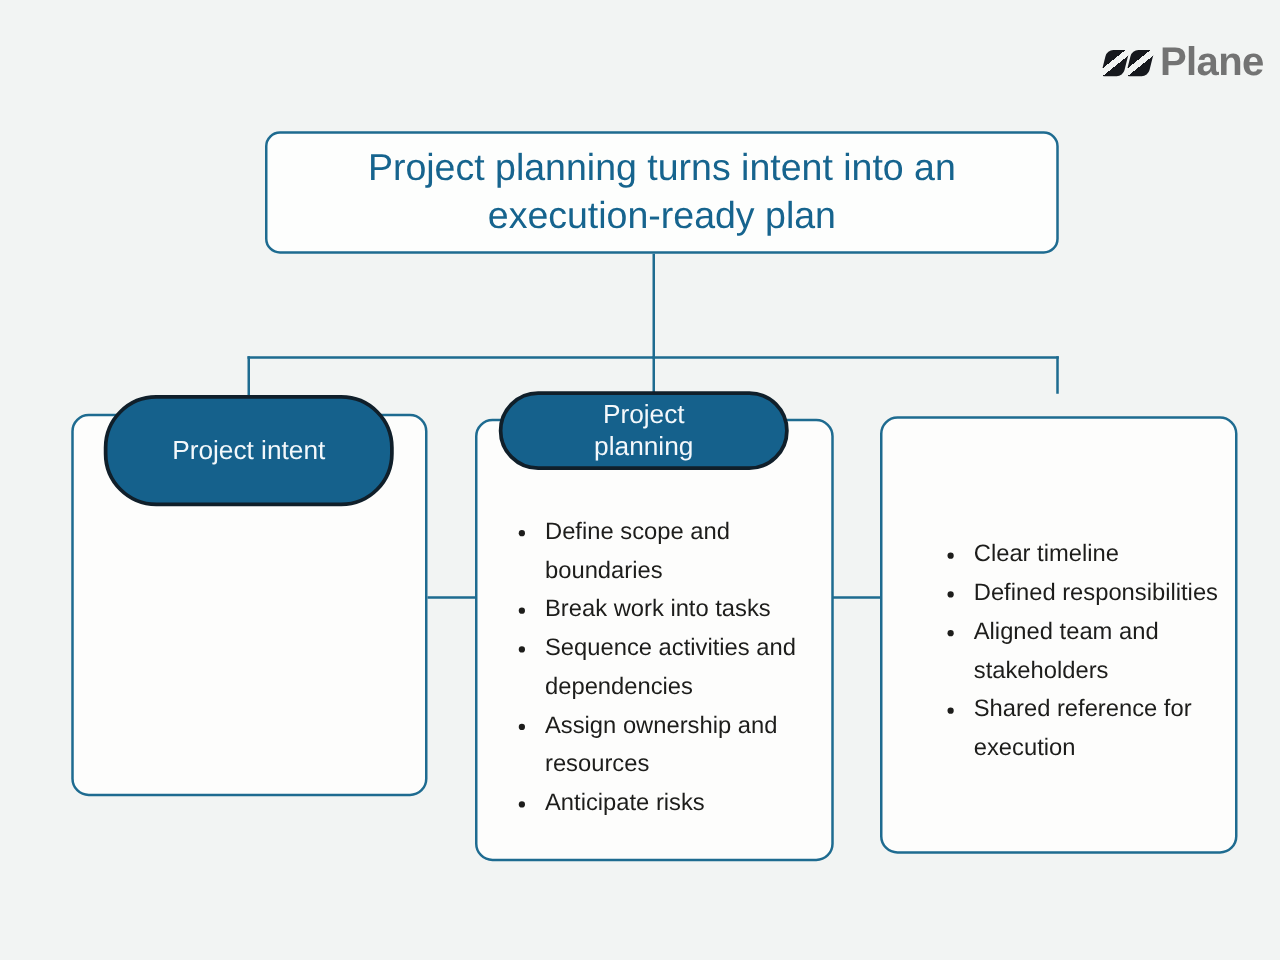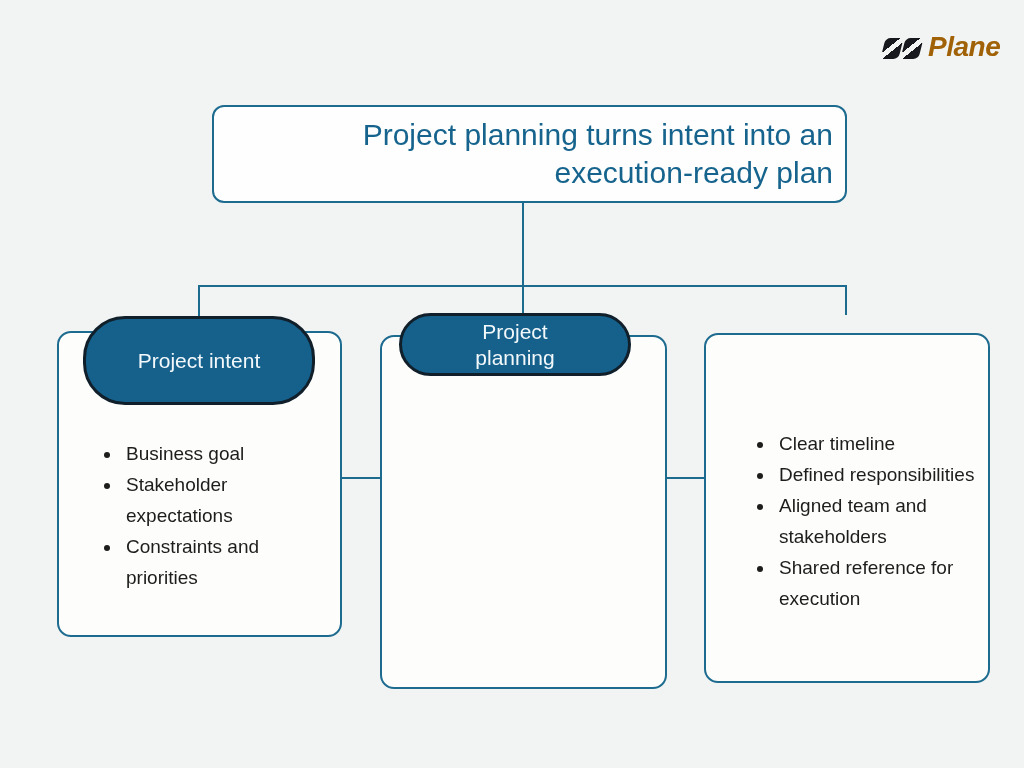--- a/index.html
+++ b/index.html
@@ -32,42 +32,41 @@
   }
   .logo-glyph {
     width: 18px;
     height: 21px;
     border-radius: 5px 3px 5px 3px;
     transform: skewX(-14deg);
     background: linear-gradient(135deg,
       #16181d 0 38%, #f2f4f3 38% 58%, #16181d 58% 100%);
   }
   .logo-word {
-    font-size: 28px;
+    font-size: 32px;
     font-weight: 700;
     letter-spacing: -0.5px;
-    color: #a16207;
-    font-style: italic;
+    color: #737373;
   }
 
   
   .title-box {
     position: absolute;
     left: 212px;
     top: 105px;
     width: 635px;
     height: 98px;
     box-sizing: border-box;
     background: #fdfefd;
     border: 2px solid #1e6b90;
     border-radius: 12px;
     display: flex;
     align-items: center;
     justify-content: center;
-    text-align: right;
+    text-align: center;
     padding: 0 12px;
   }
   .title-box .title-text {
     color: #16648e;
     font-size: 30px;
     line-height: 38px;
     font-weight: 500;
   }
 
   
@@ -162,24 +161,26 @@
   <div class="card card-2"></div>
   <div class="card card-3"></div>
 
   <div class="pill pill-1">
     <span class="pill-label">Project intent</span>
   </div>
   <div class="pill pill-2">
     <span class="pill-label">Project planning</span>
   </div>
 
-  <ul class="items items-1">
-      <li>Business goal</li>
-      <li>Stakeholder expectations</li>
-      <li>Constraints and priorities</li>
+  <ul class="items items-2">
+      <li>Define scope and boundaries</li>
+      <li>Break work into tasks</li>
+      <li>Sequence activities and dependencies</li>
+      <li>Assign ownership and resources</li>
+      <li>Anticipate risks</li>
     </ul>
   <ul class="items items-3">
       <li>Clear timeline</li>
       <li>Defined responsibilities</li>
       <li>Aligned team and stakeholders</li>
       <li>Shared reference for execution</li>
     </ul>
 
 </div>
 

